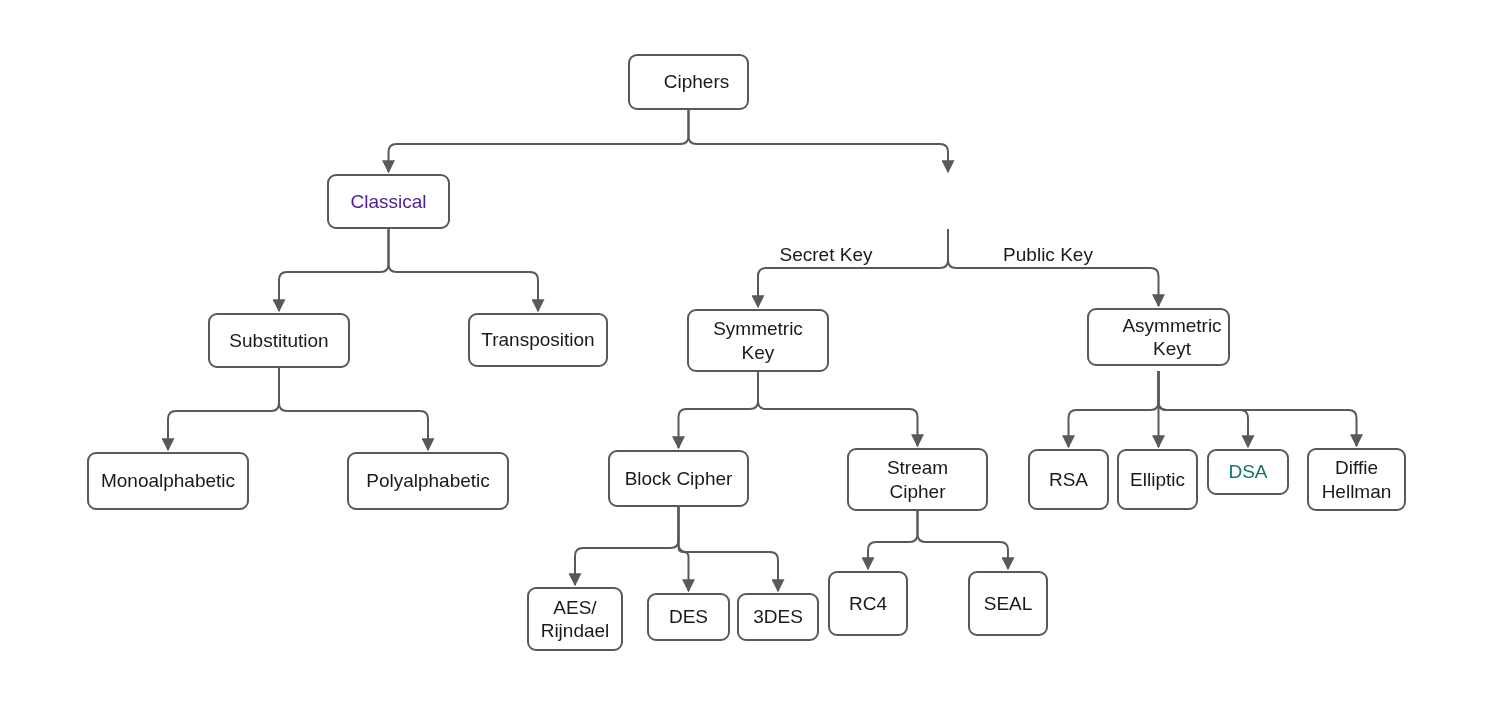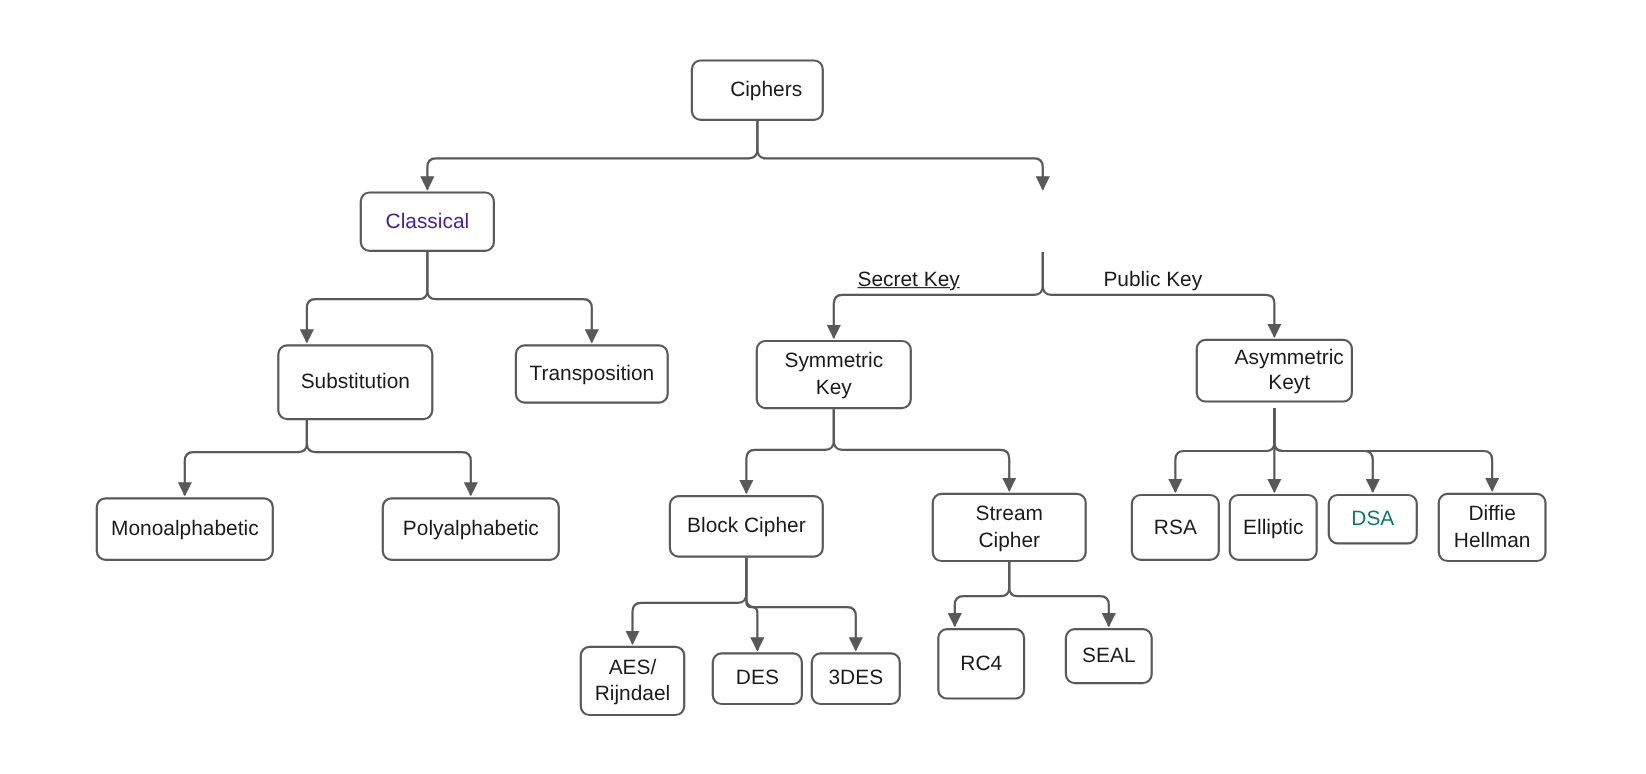--- a/index.html
+++ b/index.html
@@ -74,37 +74,37 @@
       <path d="M 678.5 507 L 678.5 544 Q 678.5 552 686.5 552 L 770 552 Q 778 552 778 560 L 778 591" fill="none" stroke="#595959" stroke-width="2" marker-end="url(#arrowhead)"></path>
       <path d="M 917.5 511 L 917.5 534 Q 917.5 542 909.5 542 L 876 542 Q 868 542 868 550 L 868 569" fill="none" stroke="#595959" stroke-width="2" marker-end="url(#arrowhead)"></path>
       <path d="M 917.5 511 L 917.5 534 Q 917.5 542 925.5 542 L 1000 542 Q 1008 542 1008 550 L 1008 569" fill="none" stroke="#595959" stroke-width="2" marker-end="url(#arrowhead)"></path>
       <path d="M 1158.5 371 L 1158.5 402 Q 1158.5 410 1150.5 410 L 1076.5 410 Q 1068.5 410 1068.5 418 L 1068.5 447" fill="none" stroke="#595959" stroke-width="2" marker-end="url(#arrowhead)"></path>
       <path d="M 1158.5 371 L 1158.5 447" fill="none" stroke="#595959" stroke-width="2" marker-end="url(#arrowhead)"></path>
       <path d="M 1158.5 371 L 1158.5 402 Q 1158.5 410 1166.5 410 L 1240 410 Q 1248 410 1248 418 L 1248 447" fill="none" stroke="#595959" stroke-width="2" marker-end="url(#arrowhead)"></path>
       <path d="M 1158.5 371 L 1158.5 402 Q 1158.5 410 1166.5 410 L 1348.5 410 Q 1356.5 410 1356.5 418 L 1356.5 446" fill="none" stroke="#595959" stroke-width="2" marker-end="url(#arrowhead)"></path>
     </svg>
 <div class="node" style="left: 628px; top: 54px; width: 121px; height: 56px; border-color: rgb(89, 89, 89); background: rgb(255, 255, 255); color: rgb(26, 26, 26); padding-left: 16px;"><span>Ciphers</span></div>
     <div class="node" style="left: 327px; top: 174px; width: 123px; height: 55px; border-color: rgb(89, 89, 89); background: rgb(255, 255, 255); color: #4c1d95;"><span>Classical</span></div>
-    <div class="node" style="left: 208px; top: 313px; width: 142px; height: 69px; border-color: rgb(89, 89, 89); background: rgb(255, 255, 255); color: rgb(26, 26, 26); margin-left: 44px;"><span>Substitution</span></div>
+    <div class="node" style="left: 208px; top: 313px; width: 142px; height: 55px; border-color: rgb(89, 89, 89); background: rgb(255, 255, 255); color: rgb(26, 26, 26);"><span>Substitution</span></div>
     <div class="node" style="left: 468px; top: 313px; width: 140px; height: 54px; border-color: rgb(89, 89, 89); background: rgb(255, 255, 255); color: rgb(26, 26, 26);"><span>Transposition</span></div>
     <div class="node" style="left: 687px; top: 309px; width: 142px; height: 63px; border-color: rgb(89, 89, 89); background: rgb(255, 255, 255); color: rgb(26, 26, 26);"><span>Symmetric
 Key</span></div>
     <div class="node" style="left: 1087px; top: 308px; width: 143px; height: 58px; border-color: rgb(89, 89, 89); background: rgb(255, 255, 255); color: rgb(26, 26, 26); padding-left: 27px;"><span>Asymmetric
 Keyt</span></div>
     <div class="node" style="left: 87px; top: 452px; width: 162px; height: 58px; border-color: rgb(89, 89, 89); background: rgb(255, 255, 255); color: rgb(26, 26, 26);"><span>Monoalphabetic</span></div>
     <div class="node" style="left: 347px; top: 452px; width: 162px; height: 58px; border-color: rgb(89, 89, 89); background: rgb(255, 255, 255); color: rgb(26, 26, 26);"><span>Polyalphabetic</span></div>
     <div class="node" style="left: 608px; top: 450px; width: 141px; height: 57px; border-color: rgb(89, 89, 89); background: rgb(255, 255, 255); color: rgb(26, 26, 26);"><span>Block Cipher</span></div>
     <div class="node" style="left: 847px; top: 448px; width: 141px; height: 63px; border-color: rgb(89, 89, 89); background: rgb(255, 255, 255); color: rgb(26, 26, 26);"><span>Stream
 Cipher</span></div>
     <div class="node" style="left: 1028px; top: 449px; width: 81px; height: 61px; border-color: rgb(89, 89, 89); background: rgb(255, 255, 255); color: rgb(26, 26, 26);"><span>RSA</span></div>
     <div class="node" style="left: 1117px; top: 449px; width: 81px; height: 61px; border-color: rgb(89, 89, 89); background: rgb(255, 255, 255); color: rgb(26, 26, 26);"><span>Elliptic</span></div>
     <div class="node" style="left: 1207px; top: 449px; width: 82px; height: 46px; border-color: rgb(89, 89, 89); background: rgb(255, 255, 255); color: #0f766e;"><span>DSA</span></div>
     <div class="node" style="left: 1307px; top: 448px; width: 99px; height: 63px; border-color: rgb(89, 89, 89); background: rgb(255, 255, 255); color: rgb(26, 26, 26);"><span>Diffie
 Hellman</span></div>
     <div class="node" style="left: 527px; top: 587px; width: 96px; height: 64px; border-color: rgb(89, 89, 89); background: rgb(255, 255, 255); color: rgb(26, 26, 26);"><span>AES/
 Rijndael</span></div>
     <div class="node" style="left: 647px; top: 593px; width: 83px; height: 48px; border-color: rgb(89, 89, 89); background: rgb(255, 255, 255); color: rgb(26, 26, 26);"><span>DES</span></div>
     <div class="node" style="left: 737px; top: 593px; width: 82px; height: 48px; border-color: rgb(89, 89, 89); background: rgb(255, 255, 255); color: rgb(26, 26, 26);"><span>3DES</span></div>
-    <div class="node" style="left: 828px; top: 571px; width: 80px; height: 65px; border-color: rgb(89, 89, 89); background: rgb(255, 255, 255); color: rgb(26, 26, 26); margin-left: 24px;"><span>RC4</span></div>
-    <div class="node" style="left: 968px; top: 571px; width: 80px; height: 51px; border-color: rgb(89, 89, 89); background: rgb(255, 255, 255); color: rgb(26, 26, 26);"><span>SEAL</span></div>
-    <div class="edge-label" style="left: 826px; top: 266px; color: rgb(26, 26, 26); text-decoration: underline;">Secret Key</div>
+    <div class="node" style="left: 828px; top: 571px; width: 80px; height: 65px; border-color: rgb(89, 89, 89); background: rgb(255, 255, 255); color: rgb(26, 26, 26);"><span>RC4</span></div>
+    <div class="node" style="left: 968px; top: 571px; width: 80px; height: 65px; border-color: rgb(89, 89, 89); background: rgb(255, 255, 255); color: rgb(26, 26, 26);"><span>SEAL</span></div>
+    <div class="edge-label" style="left: 826px; top: 266px; color: rgb(26, 26, 26);">Secret Key</div>
     <div class="edge-label" style="left: 1048px; top: 266px; color: rgb(26, 26, 26);">Public Key</div>
   </div>
 
 </body></html>

